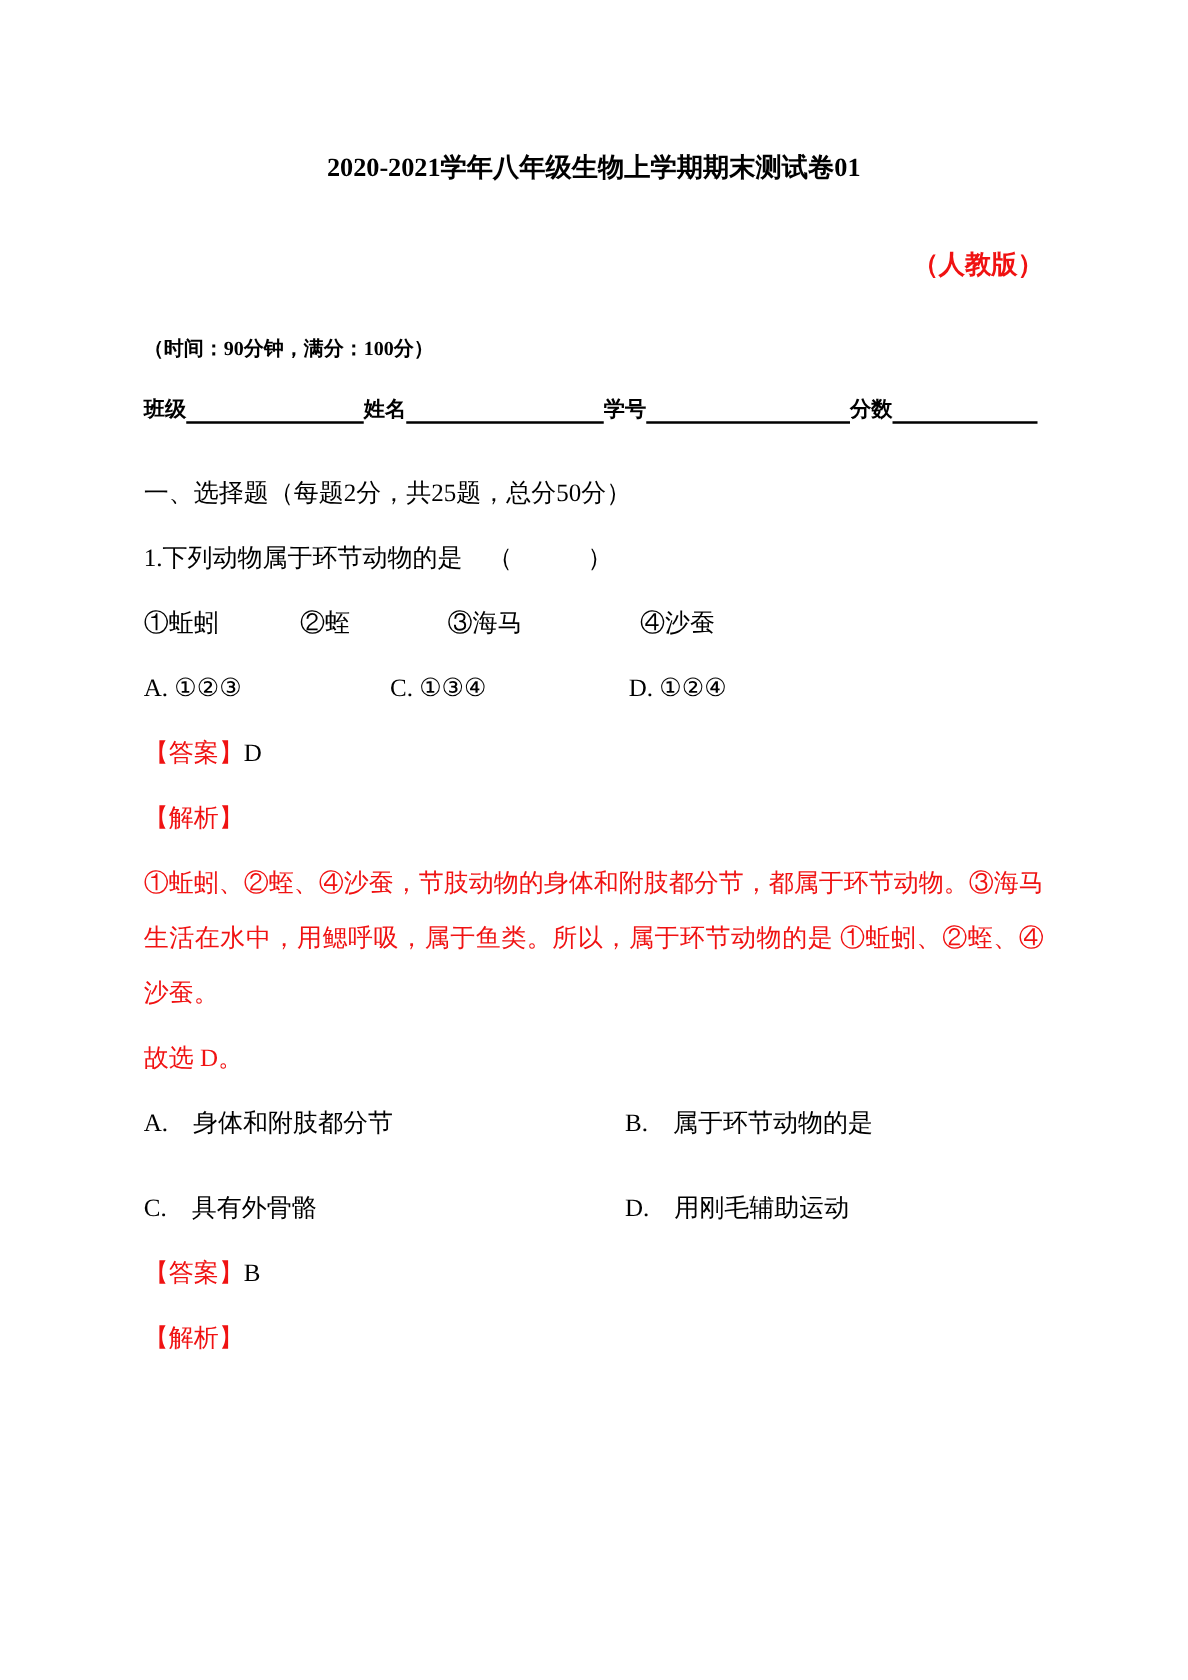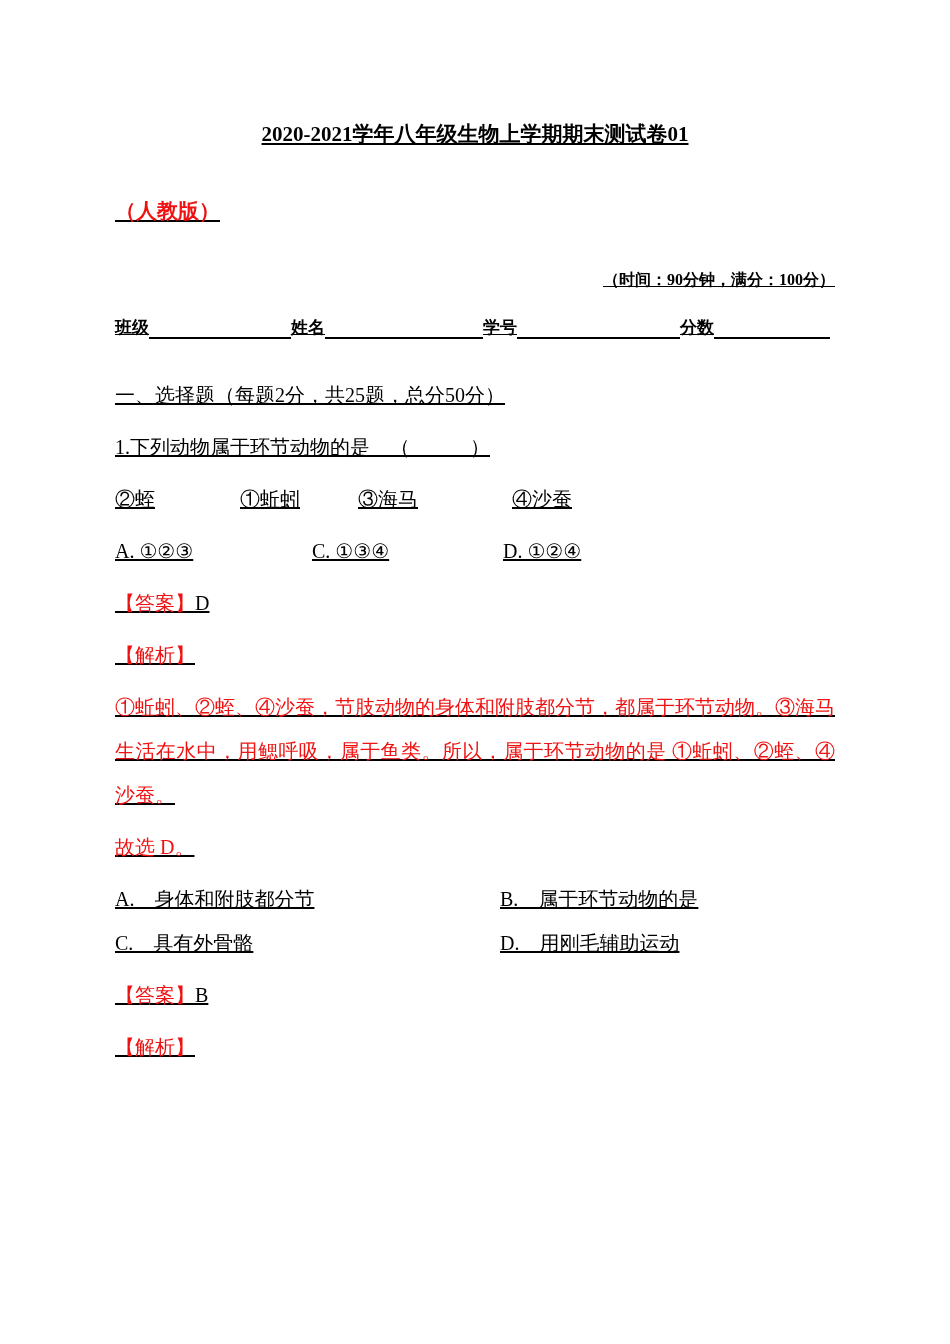--- a/index.html
+++ b/index.html
@@ -12,41 +12,40 @@
     min-height: 1344px;
     font-family: "Liberation Serif", "DejaVu Serif", serif;
     color: #000000;
   }
   .page {
     box-sizing: border-box;
     width: 950px;
     min-height: 1344px;
     padding: 120px 115px 60px 115px;
     background: #ffffff;
-    text-decoration: underline;
   }
   .doc-title {
     font-size: 21px;
     font-weight: bold;
     text-align: center;
     line-height: 28px;
     margin: 0 0 49px 0;
   }
   .edition {
     font-size: 21px;
     font-weight: bold;
-    text-align: left;
+    text-align: right;
     line-height: 28px;
     margin: 0 0 44px 0;
     color: var(--accent-red, #f01212);
   }
   .time-line {
     font-size: 16px;
     font-weight: bold;
-    text-align: right;
+    text-align: left;
     line-height: 22px;
     margin: 0 0 26px 0;
   }
   .form-row {
     display: flex;
     align-items: flex-end;
     font-size: 17px;
     font-weight: bold;
     line-height: 22px;
     margin: 0 0 34px 0;
@@ -75,21 +74,21 @@
     display: grid;
     grid-template-columns: 125px 118px 154px 1fr;
   }
   .q1-choices {
     display: grid;
     grid-template-columns: 197px 191px 197px 1fr;
   }
   .q2-choices {
     display: grid;
     grid-template-columns: 385px 1fr;
-    row-gap: 0;
+    row-gap: 24px;
   }
 </style>
 </head>
 <body>
 
 <div class="page">
 
   <h1 class="doc-title">2020-2021学年八年级生物上学期期末测试卷01</h1>
 
   <div class="edition">（人教版）</div>
@@ -113,22 +112,22 @@
       <span>分数</span>
       <span class="blank"></span>
     </span>
   </div>
 
   <div class="para">一、选择题（每题2分，共25题，总分50分）</div>
 
   <div class="para">1.下列动物属于环节动物的是　（　　　）</div>
 
   <div class="para q1-items">
+    <span>①蚯蚓</span>
     <span>②蛭</span>
-    <span>①蚯蚓</span>
     <span>③海马</span>
     <span>④沙蚕</span>
   </div>
 
   <div class="para q1-choices">
     <span>A.  ①②③</span>
     <span>C.  ①③④</span>
     <span>D.  ①②④</span>
   </div>
 

